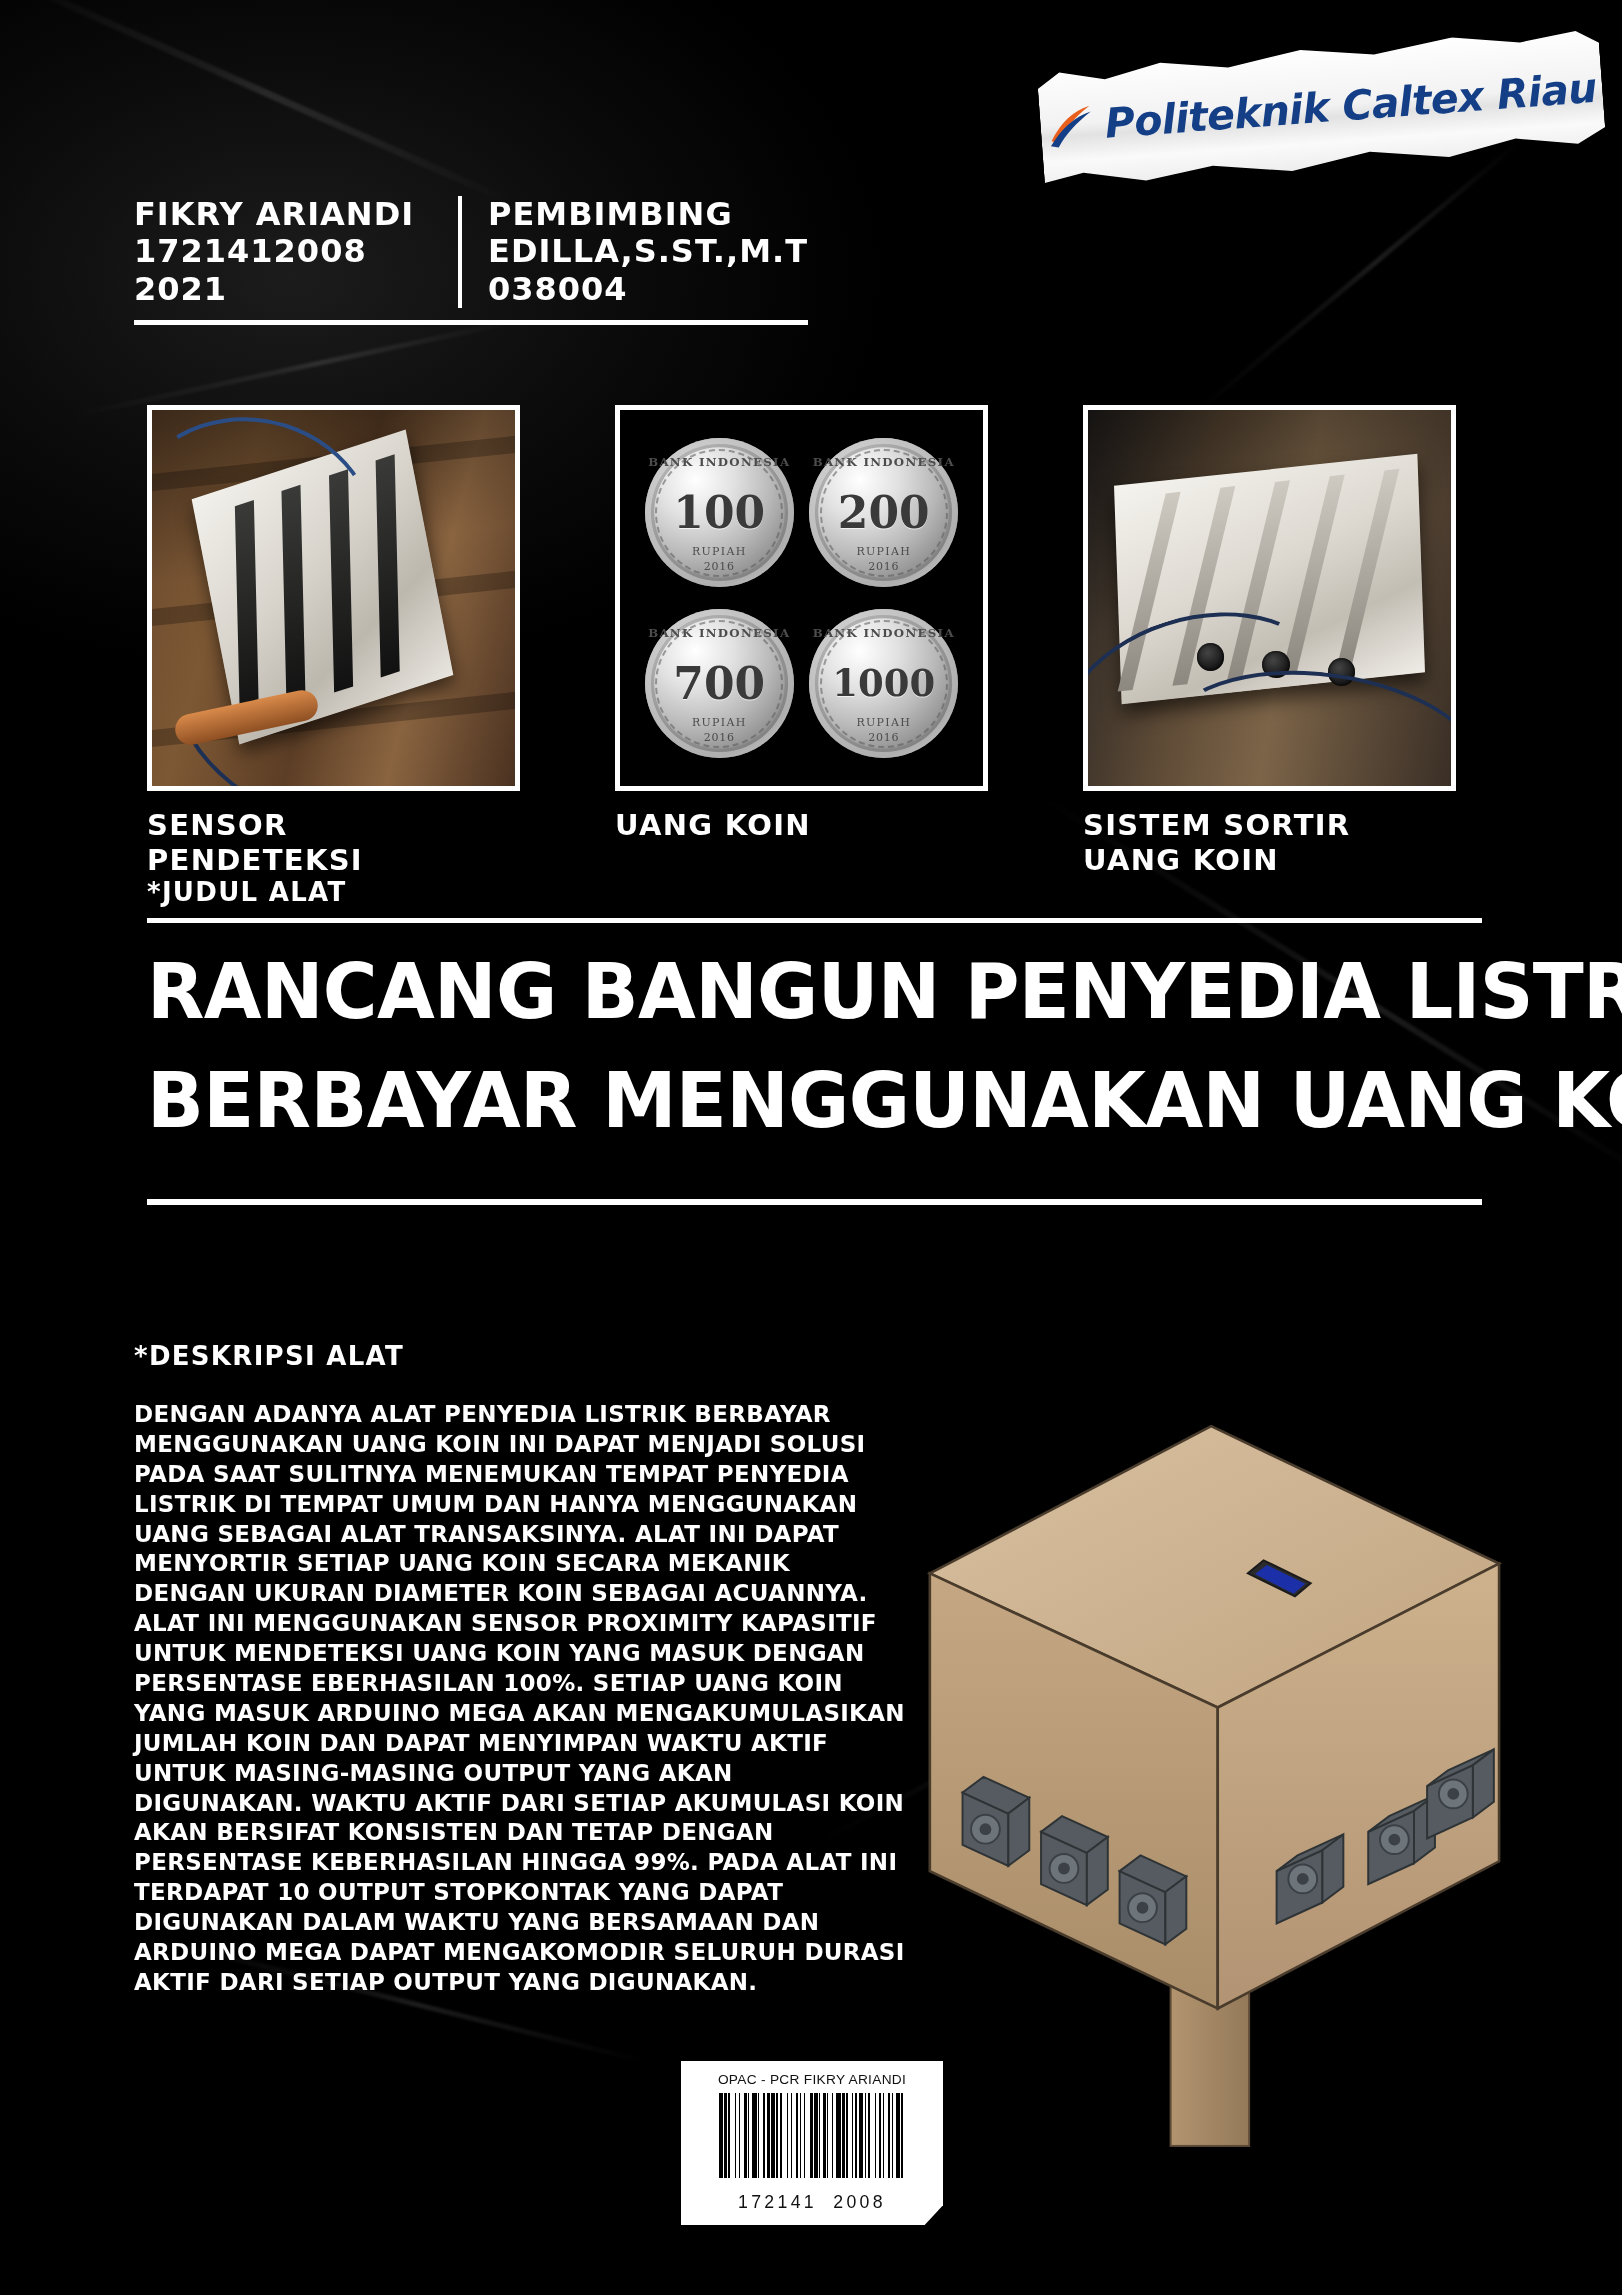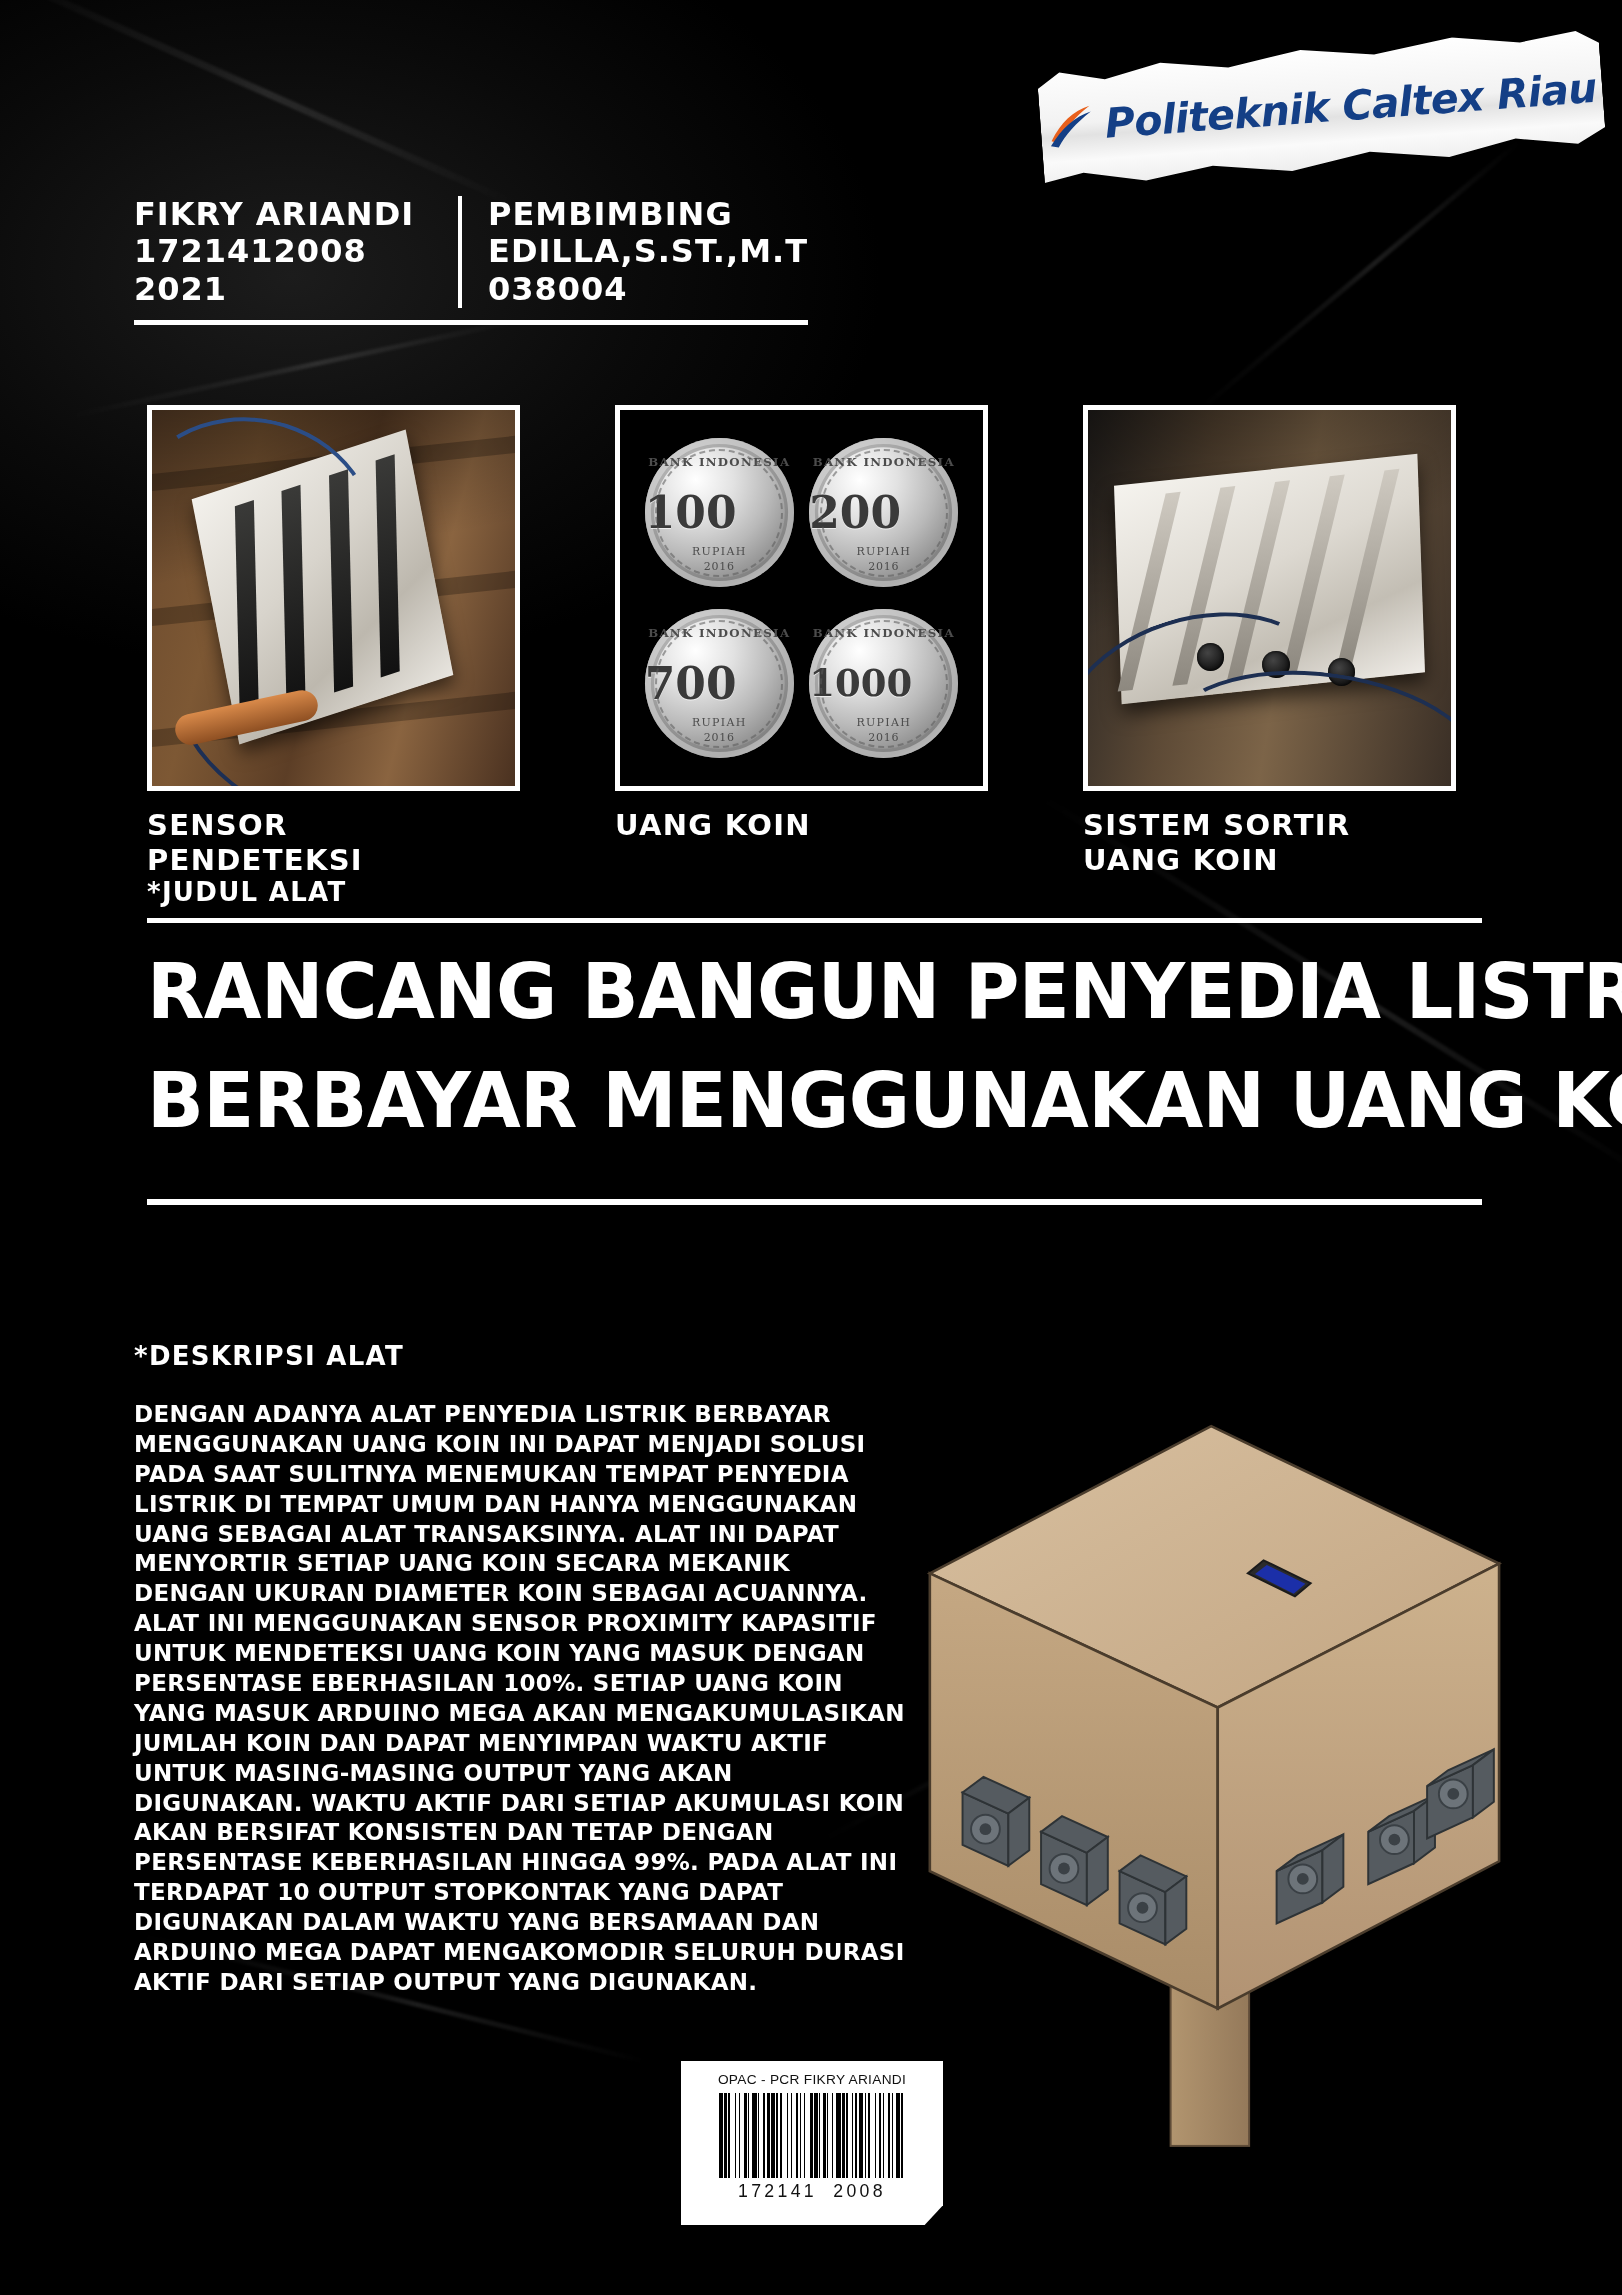--- a/index.html
+++ b/index.html
@@ -159,21 +159,21 @@
     grid-template-rows: 1fr 1fr;
     place-items: center;
     padding: 17px;
   }
   .coin {
     position: relative;
     width: 149px; height: 149px; border-radius: 50%;
     background:
       radial-gradient(circle at 34% 28%, #ffffff 0%, #e2e2e2 26%, #b9b9b9 52%, #8f8f8f 74%, #cfcfcf 88%, #6f6f6f 100%);
     box-shadow: 0 3.9px 10.5px rgba(0,0,0,.8), inset 0 0 0 5.9px rgba(255,255,255,.35), inset 0 0 0 9.2px rgba(120,120,120,.5);
-    display: flex; align-items: flex-start; justify-content: center;
+    display: flex; align-items: center; justify-content: center;
     flex-direction: column;
   }
   .coin::after {
     content: ""; position: absolute; inset: 10.5px; border-radius: 50%;
     border: 2px dashed rgba(90,90,90,.55);
   }
   .coin .bank {
     position: absolute; top: 17px; left: 0; right: 0; text-align: center;
     font-family: "DejaVu Serif", serif; font-size: 11.8px; font-weight: bold;
     color: #4c4c4c; letter-spacing: 1.3px;
@@ -268,21 +268,21 @@
     text-align: right;
   }
   .barcode-top {
     font-family: "Liberation Sans", sans-serif;
     font-size: 13.7px; color: #111; letter-spacing: 0.3px;
     margin-bottom: 6.5px; white-space: nowrap;
   }
   .barcode-bars { display: flex; align-items: flex-end; height: 85px; gap: 0; }
   .barcode-bars i { display: block; background: #000; height: 100%; }
   .barcode-num {
-    margin-top: 3px;
+    margin-top: 14px;
     font-family: "Liberation Sans", sans-serif;
     font-size: 17.7px; color: #111; letter-spacing: 3.3px;
   }
 </style>
 </head>
 <body>
 
 <div class="poster">
 
   <div class="streak" style="left:-52px; top:79px; width:589px; height:6.5px; transform:rotate(24deg);"></div>

